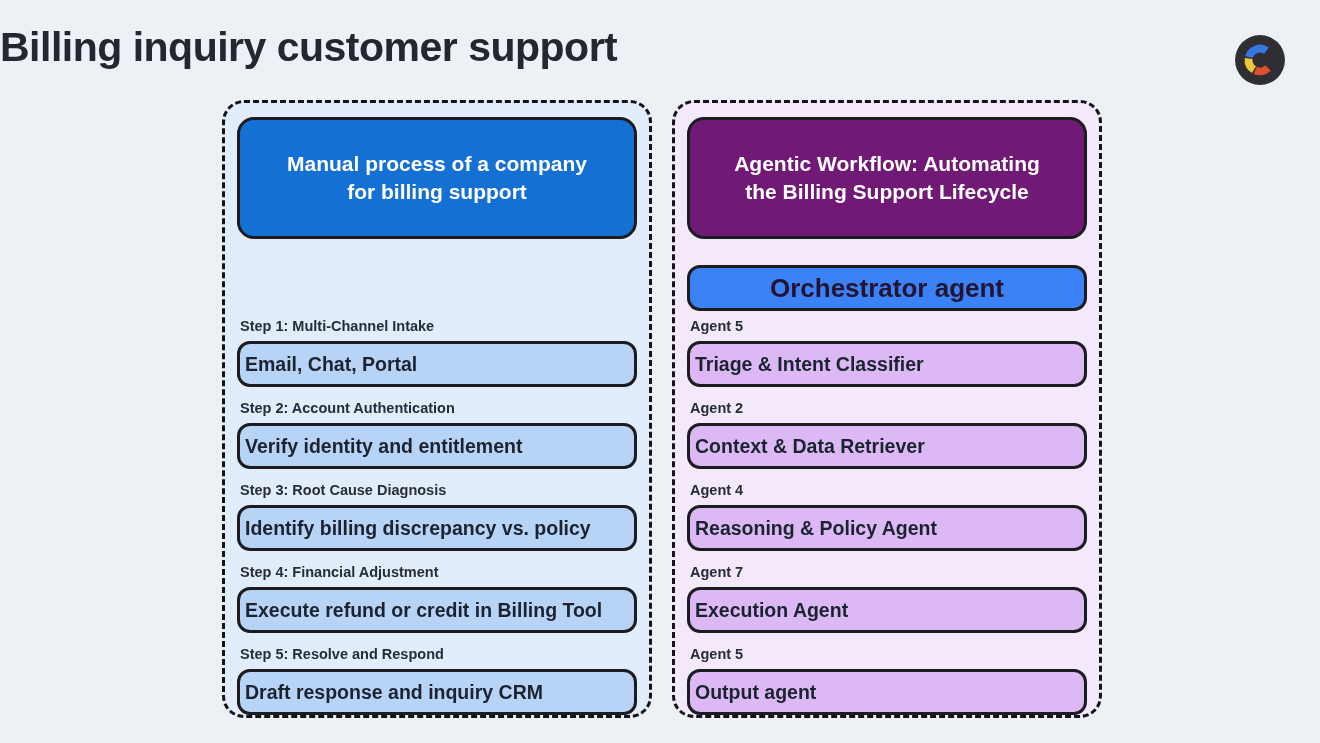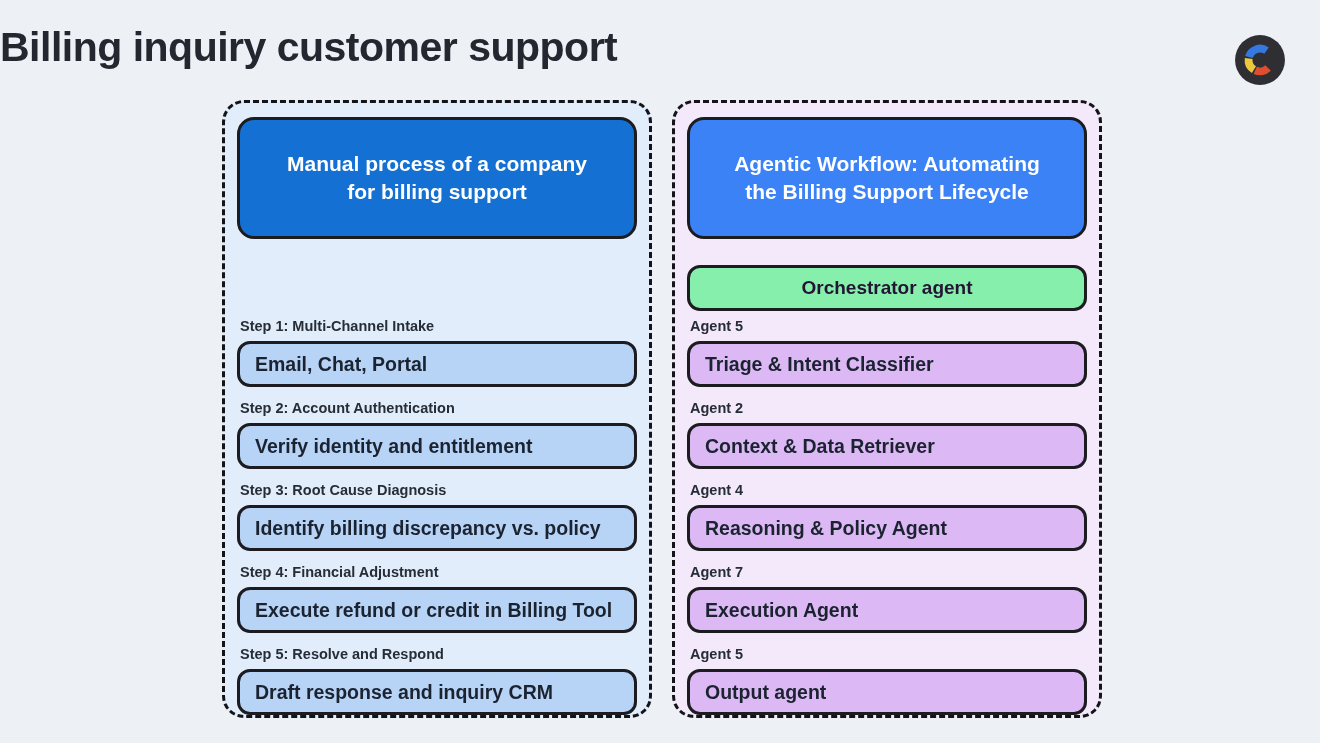--- a/index.html
+++ b/index.html
@@ -43,52 +43,52 @@
     align-items: center;
     justify-content: center;
     text-align: center;
     padding: 0 34px;
     color: #ffffff;
     font-size: 21px;
     font-weight: 700;
     line-height: 1.35;
   }
   .panel.left  .panel-header { background: #1570d3; }
-  .panel.right .panel-header { background: #3b82f6; }
+  .panel.right .panel-header { background: #701a75; }
   .orchestrator {
     margin-top: 26px;
     height: 46px;
-    background: #86efac;
+    background: #3b82f6;
     border: 3px solid #1b1b20;
     border-radius: 13px;
     display: flex;
     align-items: center;
     justify-content: center;
-    font-size: 19px;
+    font-size: 26px;
     font-weight: 600;
     color: #231433;
   }
   .spacer { height: 66px; }
   .row { margin-top: 12px; }
   .panel.right .row.first { margin-top: 6px; }
   .row-label {
     height: 18px;
     font-size: 14.5px;
     font-weight: 600;
     color: #262d36;
     margin: 0 0 6px 3px;
     line-height: 18px;
   }
   .row-box {
     height: 46px;
     border: 3px solid #1b1b20;
     border-radius: 13px;
     display: flex;
     align-items: center;
-    padding-left: 15px;
+    padding-left: 5px;
     font-size: 19.5px;
     font-weight: 600;
     color: #1b2330;
   }
   .panel.left  .row-box { background: #b7d3f6; }
   .panel.right .row-box { background: #dcb9f4; text-align: right; }
 </style>
 </head>
 <body>
 

